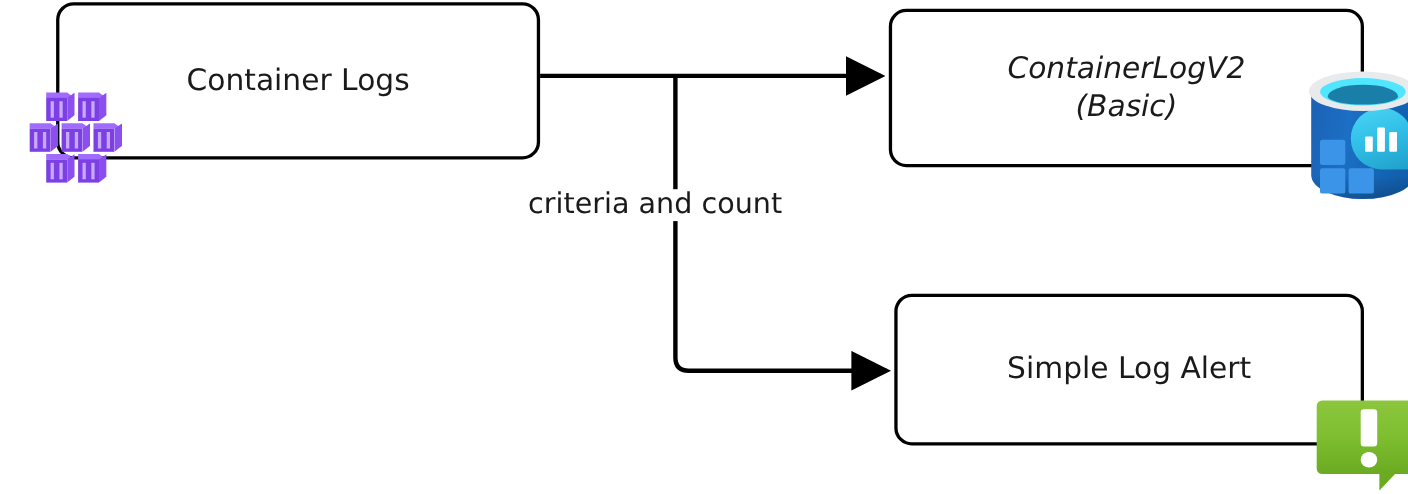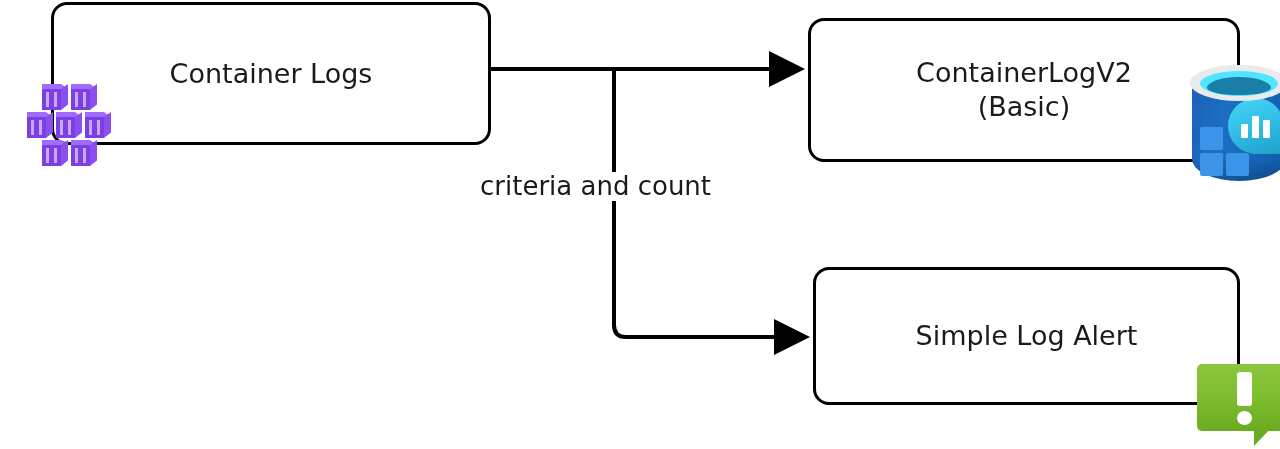--- a/index.html
+++ b/index.html
@@ -33,24 +33,25 @@
   }
   #box-container-logs {
     left: 35px;
     top: 2px;
     width: 440px;
     height: 143px;
     font-size: 27px;
   }
   #box-containerlogv2 {
     left: 792px;
-    top: 18px;
+    top: 8px;
     width: 432px;
     height: 144px;
     font-size: 27px;
+    font-style: italic;
   }
   #box-simple-log-alert {
     left: 797px;
     top: 267px;
     width: 427px;
     height: 138px;
     font-size: 27px;
     text-align: center;
   }
   .node-label {

